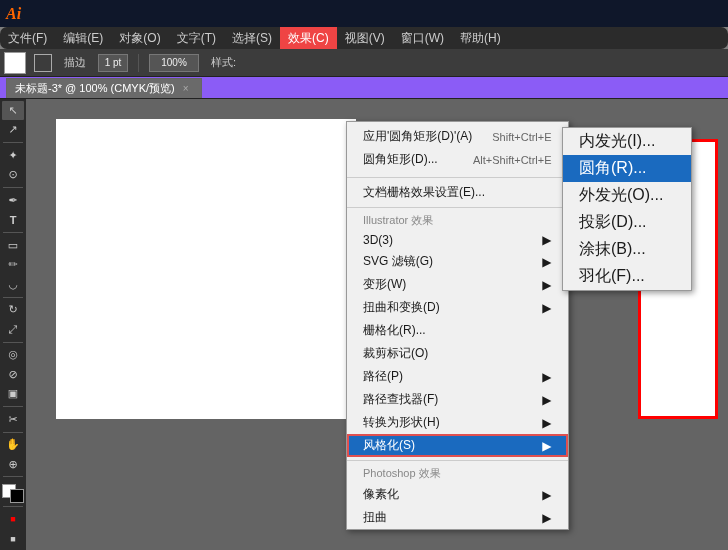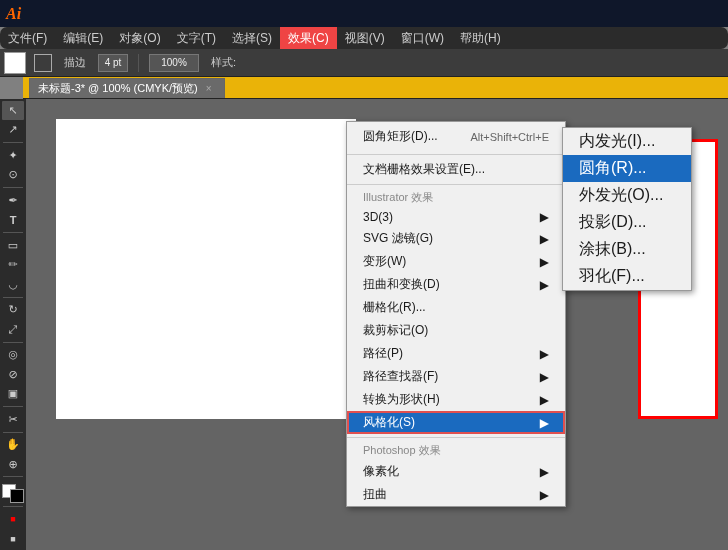--- a/index.html
+++ b/index.html
@@ -110,26 +110,25 @@
 
     
     #main {
       display: flex;
       height: calc(550px - 27px - 22px - 28px - 22px);
     }
 
     
     #tab-bar {
       height: 22px;
-      background: #eab308;
+      background: #8b5cf6;
       display: flex;
       align-items: flex-end;
       padding-left: 6px;
       border-bottom: 1px solid #222;
-      margin-left: 23px;
     }
     .tab {
       height: 20px;
       background: #525252;
       color: #ccc;
       font-size: 11px;
       padding: 2px 12px 2px 8px;
       border-top: 1px solid #666;
       border-left: 1px solid #666;
       border-right: 1px solid #666;
@@ -324,21 +323,21 @@
   <div class="menu-item active">效果(C)</div>
   <div class="menu-item">视图(V)</div>
   <div class="menu-item">窗口(W)</div>
   <div class="menu-item">帮助(H)</div>
 </div>
 
 <div id="toolbar">
   <div class="stroke-preview"></div>
   <div class="rect-icon"></div>
   <span class="toolbar-label">描边</span>
-  <div class="toolbar-box small-box">4 pt</div>
+  <div class="toolbar-box small-box">1 pt</div>
   <div class="toolbar-sep"></div>
   <div class="toolbar-box small-box" style="width:50px">100%</div>
   <span class="toolbar-label">样式:</span>
 </div>
 
 <div id="tab-bar">
   <div class="tab active">
     <span>未标题-3* @ 100% (CMYK/预览)</span>
     <span class="tab-close">×</span>
   </div>
@@ -382,20 +381,24 @@
   </div>
 
   <div id="canvas-area">
     <div class="canvas-content"></div>
     <div class="red-border-rect"></div>
 
     <div id="effect-menu">
 
       <div class="menu-section">
         <div class="menu-row">
+          <span>应用'圆角矩形(D)'(A)</span>
+          <span class="shortcut">Shift+Ctrl+E</span>
+        </div>
+        <div class="menu-row">
           <span>圆角矩形(D)...</span>
           <span class="shortcut">Alt+Shift+Ctrl+E</span>
         </div>
       </div>
 
       <div class="menu-divider"></div>
 
       <div class="menu-row">
         <span>文档栅格效果设置(E)...</span>
       </div>

